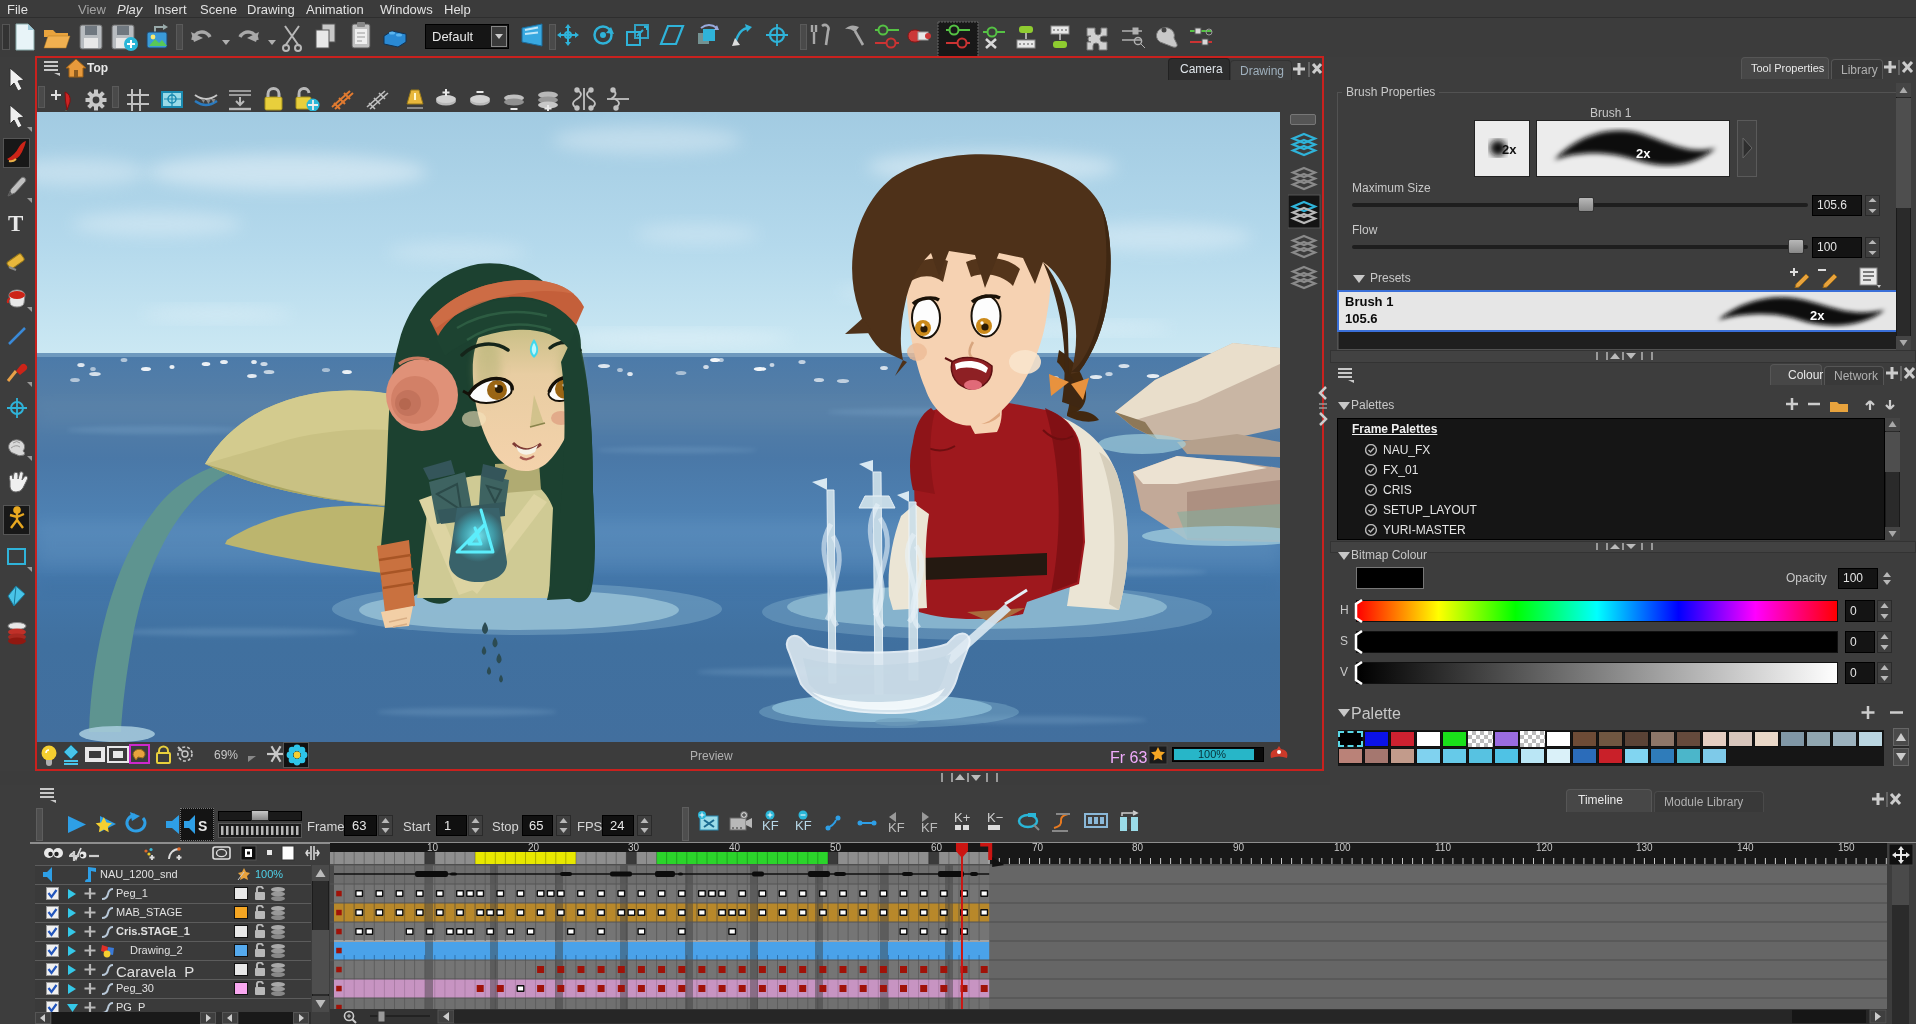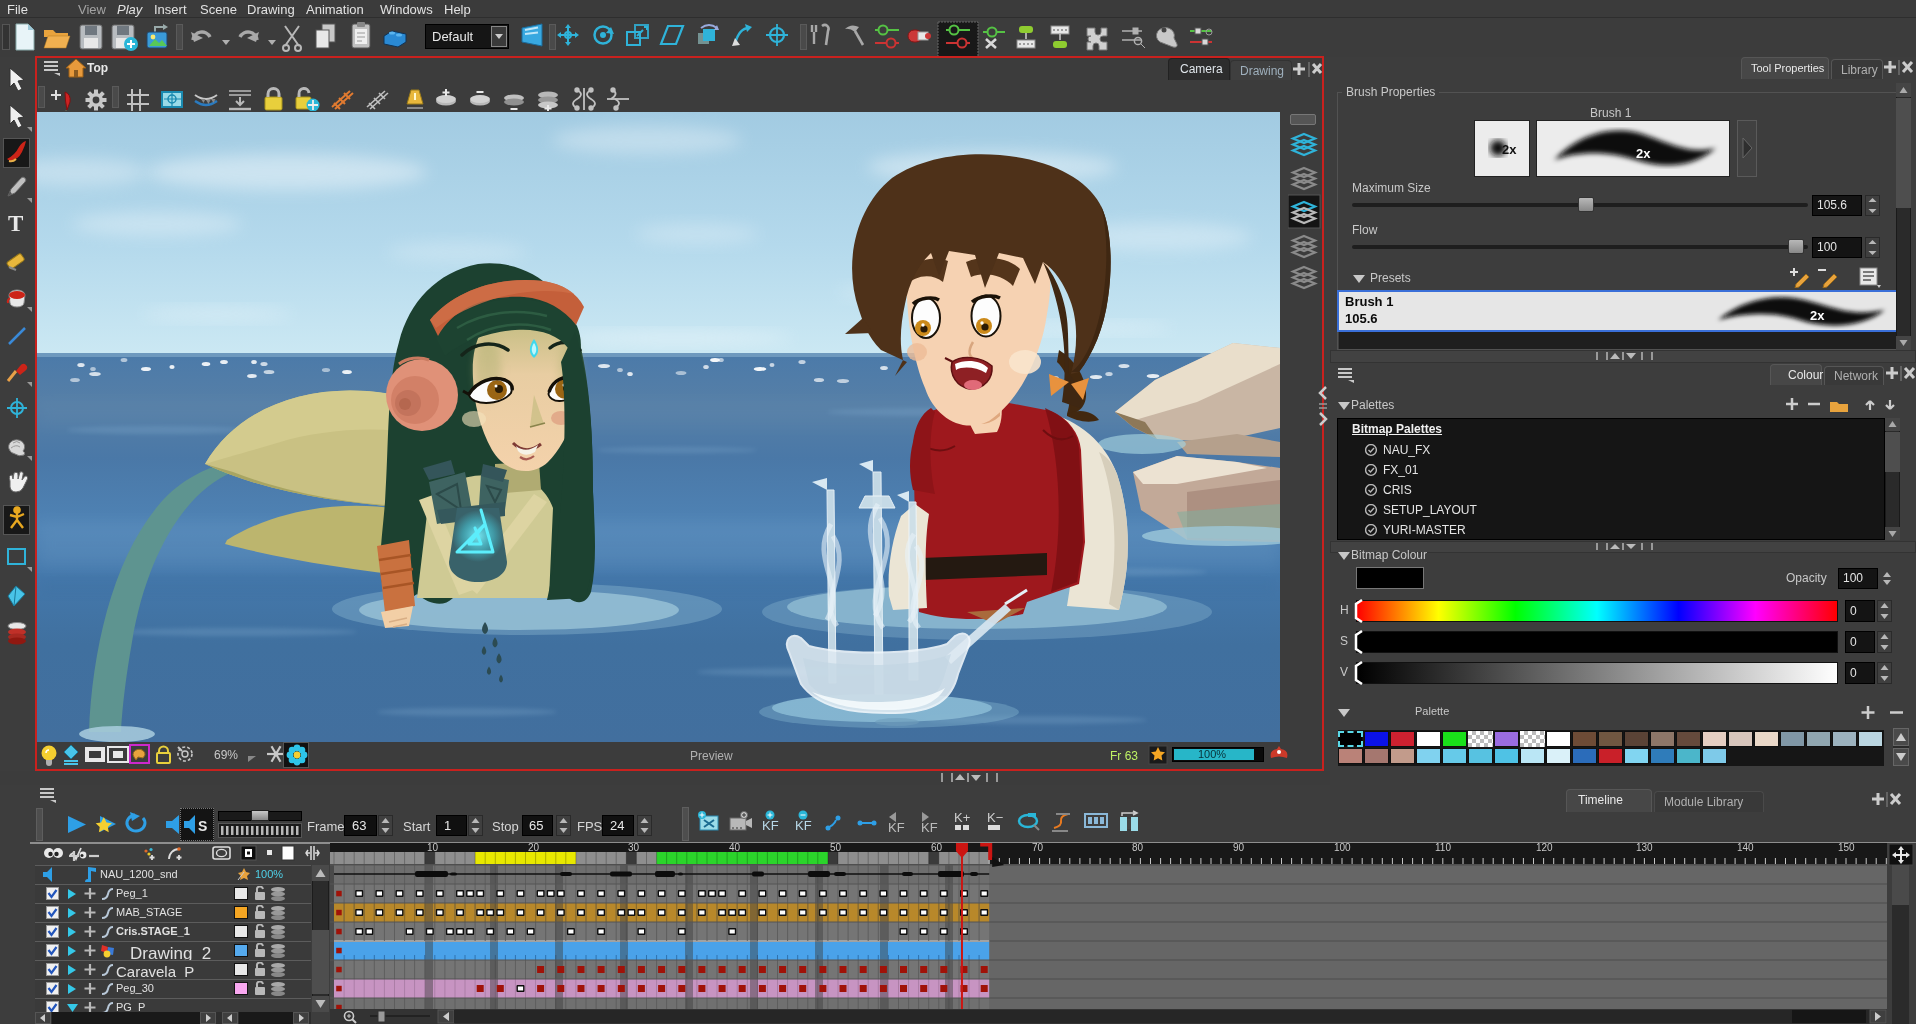--- a/index.html
+++ b/index.html
@@ -710,21 +710,21 @@
       <ellipse cx="0.0" cy="7.0" rx="3.4" ry="3.4" fill="#2ec4e8"></ellipse>
       <ellipse cx="-4.9" cy="4.9" rx="3.4" ry="3.4" fill="#2ec4e8"></ellipse>
       <ellipse cx="-7.0" cy="0.0" rx="3.4" ry="3.4" fill="#2ec4e8"></ellipse>
       <ellipse cx="-4.9" cy="-4.9" rx="3.4" ry="3.4" fill="#2ec4e8"></ellipse>
       <ellipse cx="-0.0" cy="-7.0" rx="3.4" ry="3.4" fill="#2ec4e8"></ellipse>
       <ellipse cx="4.9" cy="-4.9" rx="3.4" ry="3.4" fill="#2ec4e8"></ellipse>
       <circle r="3.4" fill="#f5cf30"></circle>
     </g>
   </svg>
 <div style="position:absolute;left:690px;top:749px;color:#b0b0b0;font-size:12px;">Preview</div>
-<div style="position:absolute;left:1110px;top:749px;color:#bef264;font-size:12px;">Fr 63</div>
+<div style="position:absolute;left:1110px;top:749px;color:#f0abfc;font-size:16px;">Fr 63</div>
 <svg style="position:absolute;left:1148px;top:744px;" width="22" height="22" viewBox="0 0 22 22">
     <rect width="18" height="18" x="1" y="2" fill="#1a1a1a" stroke="#444"></rect>
     <path d="M10 3 l2.2 4.4 4.8 .8 -3.5 3.4 .8 4.9 -4.3 -2.3 -4.3 2.3 .8 -4.9 -3.5 -3.4 4.8 -.8z" fill="#f5a623"></path>
   </svg>
 <div style="position:absolute;left:1172px;top:747px;width:92px;height:15px;background:#0a0a0a;border:1px solid #000;"></div>
 <div style="position:absolute;left:1174px;top:749px;width:80px;height:11px;background:#27b6c8;"></div>
 <div style="position:absolute;left:1198px;top:748px;color:#083038;font-size:11px;">100%</div>
 <svg style="position:absolute;left:1268px;top:744px;" width="22" height="22" viewBox="0 0 22 22">
     <path d="M3 14 q-2 -8 6 -9 l2 -3 2 3 q8 1 6 9 q-8 -3 -16 0z" fill="#cc3a2a"></path>
     <circle cx="11" cy="8" r="2" fill="#fff"></circle>
@@ -865,21 +865,21 @@
 <svg style="position:absolute;left:1784px;top:396px;" width="120" height="18" viewBox="0 0 120 18">
     <path d="M8 2 v12 M2 8 h12" stroke="#ccc" stroke-width="2.5"></path>
     <path d="M24 8 h12" stroke="#ccc" stroke-width="2.5"></path>
     <g transform="translate(46,0)">
       <path d="M0 6 h7 l2 2 h9 v8 h-18z" fill="#e8a33d"></path>
     </g>
     <path d="M86 14 v-9 m0 0 l-4 4 m4 -4 l4 4" stroke="#ccc" stroke-width="2.2" fill="none"></path>
     <path d="M106 4 v9 m0 0 l-4 -4 m4 4 l4 -4" stroke="#ccc" stroke-width="2.2" fill="none"></path>
   </svg>
 <div style="position:absolute;left:1337px;top:418px;width:548px;height:122px;background:#151515;border:1px solid #000;"></div>
-<div style="position:absolute;left:1352px;top:422px;white-space:nowrap;color:#f0f0f0;font-size:12px;font-weight:bold;text-decoration:underline;">Bitmap Palettes</div>
+<div style="position:absolute;left:1352px;top:422px;white-space:nowrap;color:#f0f0f0;font-size:12px;font-weight:bold;text-decoration:underline;">Frame Palettes</div>
 <svg style="position:absolute;left:1365px;top:444px;" width="13" height="13" viewBox="0 0 13 13">
     <circle cx="6" cy="6" r="5.4" fill="none" stroke="#b8b8b8" stroke-width="1.4"></circle>
     <path d="M3.5 6 l2 2 3.5 -4" stroke="#b8b8b8" stroke-width="1.4" fill="none"></path>
   </svg>
 <div style="position:absolute;left:1383px;top:443px;white-space:nowrap;color:#e4e4e4;font-size:12px;">NAU_FX</div>
 <svg style="position:absolute;left:1365px;top:464px;" width="13" height="13" viewBox="0 0 13 13">
     <circle cx="6" cy="6" r="5.4" fill="none" stroke="#b8b8b8" stroke-width="1.4"></circle>
     <path d="M3.5 6 l2 2 3.5 -4" stroke="#b8b8b8" stroke-width="1.4" fill="none"></path>
   </svg>
 <div style="position:absolute;left:1383px;top:463px;white-space:nowrap;color:#e4e4e4;font-size:12px;">FX_01</div>
@@ -958,21 +958,21 @@
 <div style="position:absolute;left:1845px;top:662px;width:30px;height:22px;background:#141414;border:1px solid #000;"></div>
 <div style="position:absolute;left:1850px;top:666px;white-space:nowrap;color:#e4e4e4;font-size:12px;">0</div>
 <div style="position:absolute;left:1877px;top:662px;width:15px;height:22px;background:#3f3f3f;border:1px solid #2a2a2a;"></div>
 <svg style="position:absolute;left:1877px;top:662px;" width="15" height="22" viewBox="0 0 15 22">
     <path d="M7.5 3 l4 5 h-8z" fill="#b8b8b8"></path>
     <path d="M7.5 19 l4 -5 h-8z" fill="#b8b8b8"></path>
   </svg>
 <svg style="position:absolute;left:1337px;top:706px;" width="14" height="14" viewBox="0 0 14 14">
     <path d="M1 3 h12 l-6 8z" fill="#c8c8c8"></path>
   </svg>
-<div style="position:absolute;left:1415px;top:705px;white-space:nowrap;color:#c8c8c8;font-size:11px;">Palette</div>
+<div style="position:absolute;left:1351px;top:705px;white-space:nowrap;color:#c8c8c8;font-size:16px;">Palette</div>
 <svg style="position:absolute;left:1860px;top:705px;" width="50" height="16" viewBox="0 0 50 16">
     <path d="M8 1 v13 M1.5 7.5 h13" stroke="#ccc" stroke-width="2.5"></path>
     <path d="M30 7.5 h13" stroke="#ccc" stroke-width="2.5"></path>
   </svg>
 <div style="position:absolute;left:1338px;top:730px;width:546px;height:36px;background:#161616;"></div>
 <div style="position:absolute;left:1338px;top:731px;width:25px;height:16px;background:#000000;border:1px solid #101010;"></div>
 <div style="position:absolute;left:1364px;top:731px;width:25px;height:16px;background:#0b12e8;border:1px solid #101010;"></div>
 <div style="position:absolute;left:1390px;top:731px;width:25px;height:16px;background:#cd2130;border:1px solid #101010;"></div>
 <div style="position:absolute;left:1416px;top:731px;width:25px;height:16px;background:#ffffff;border:1px solid #101010;"></div>
 <div style="position:absolute;left:1442px;top:731px;width:25px;height:16px;background:#1ae01a;border:1px solid #101010;"></div>
@@ -1322,21 +1322,21 @@
     <path d="M2 1 l8 5 -8 5z" fill="#35c8e8"></path>
   </svg>
 <svg style="position:absolute;left:83px;top:944px;" width="14" height="13" viewBox="0 0 14 13">
     <path d="M7 1 v11 M1.5 6.5 h11" stroke="#b8b8b8" stroke-width="2.2"></path>
   </svg>
 <svg style="position:absolute;left:100px;top:944px;" width="15" height="14" viewBox="0 0 15 14">
     <path d="M2 1 l6 2 -1 6 -6 -2z" fill="#e03028"></path>
     <path d="M8 3 l6 1 -1 7 -6 -1z" fill="#3a7ad8"></path>
     <circle cx="7" cy="10" r="3.4" fill="#f5cf30"></circle>
   </svg>
-<div style="position:absolute;left:116px;top:944px;white-space:nowrap;color:#e0e0e0;font-size:17px;padding-left:14px;">Drawing_2</div>
+<div style="position:absolute;left:116px;top:944px;white-space:nowrap;color:#e0e0e0;font-size:11px;padding-left:14px;">Drawing_2</div>
 <div style="position:absolute;left:234px;top:944px;width:14px;height:13px;background:#55aaee;border:1px solid #111;"></div>
 <svg style="position:absolute;left:253px;top:943px;" width="14" height="15" viewBox="0 0 14 15">
     <rect x="2" y="6" width="10" height="8" rx="1" fill="#b8b8b8"></rect>
     <path d="M4 6 v-2 a3 3 0 0 1 6 -1" fill="none" stroke="#b8b8b8" stroke-width="2"></path>
   </svg>
 <svg style="position:absolute;left:270px;top:943px;" width="16" height="15" viewBox="0 0 16 15">
     <ellipse cx="8" cy="3.5" rx="7" ry="2.6" fill="#a8a8a8"></ellipse>
     <ellipse cx="8" cy="8" rx="7" ry="2.6" fill="#989898"></ellipse>
     <ellipse cx="8" cy="12.5" rx="7" ry="2.6" fill="#888"></ellipse>
   </svg>

